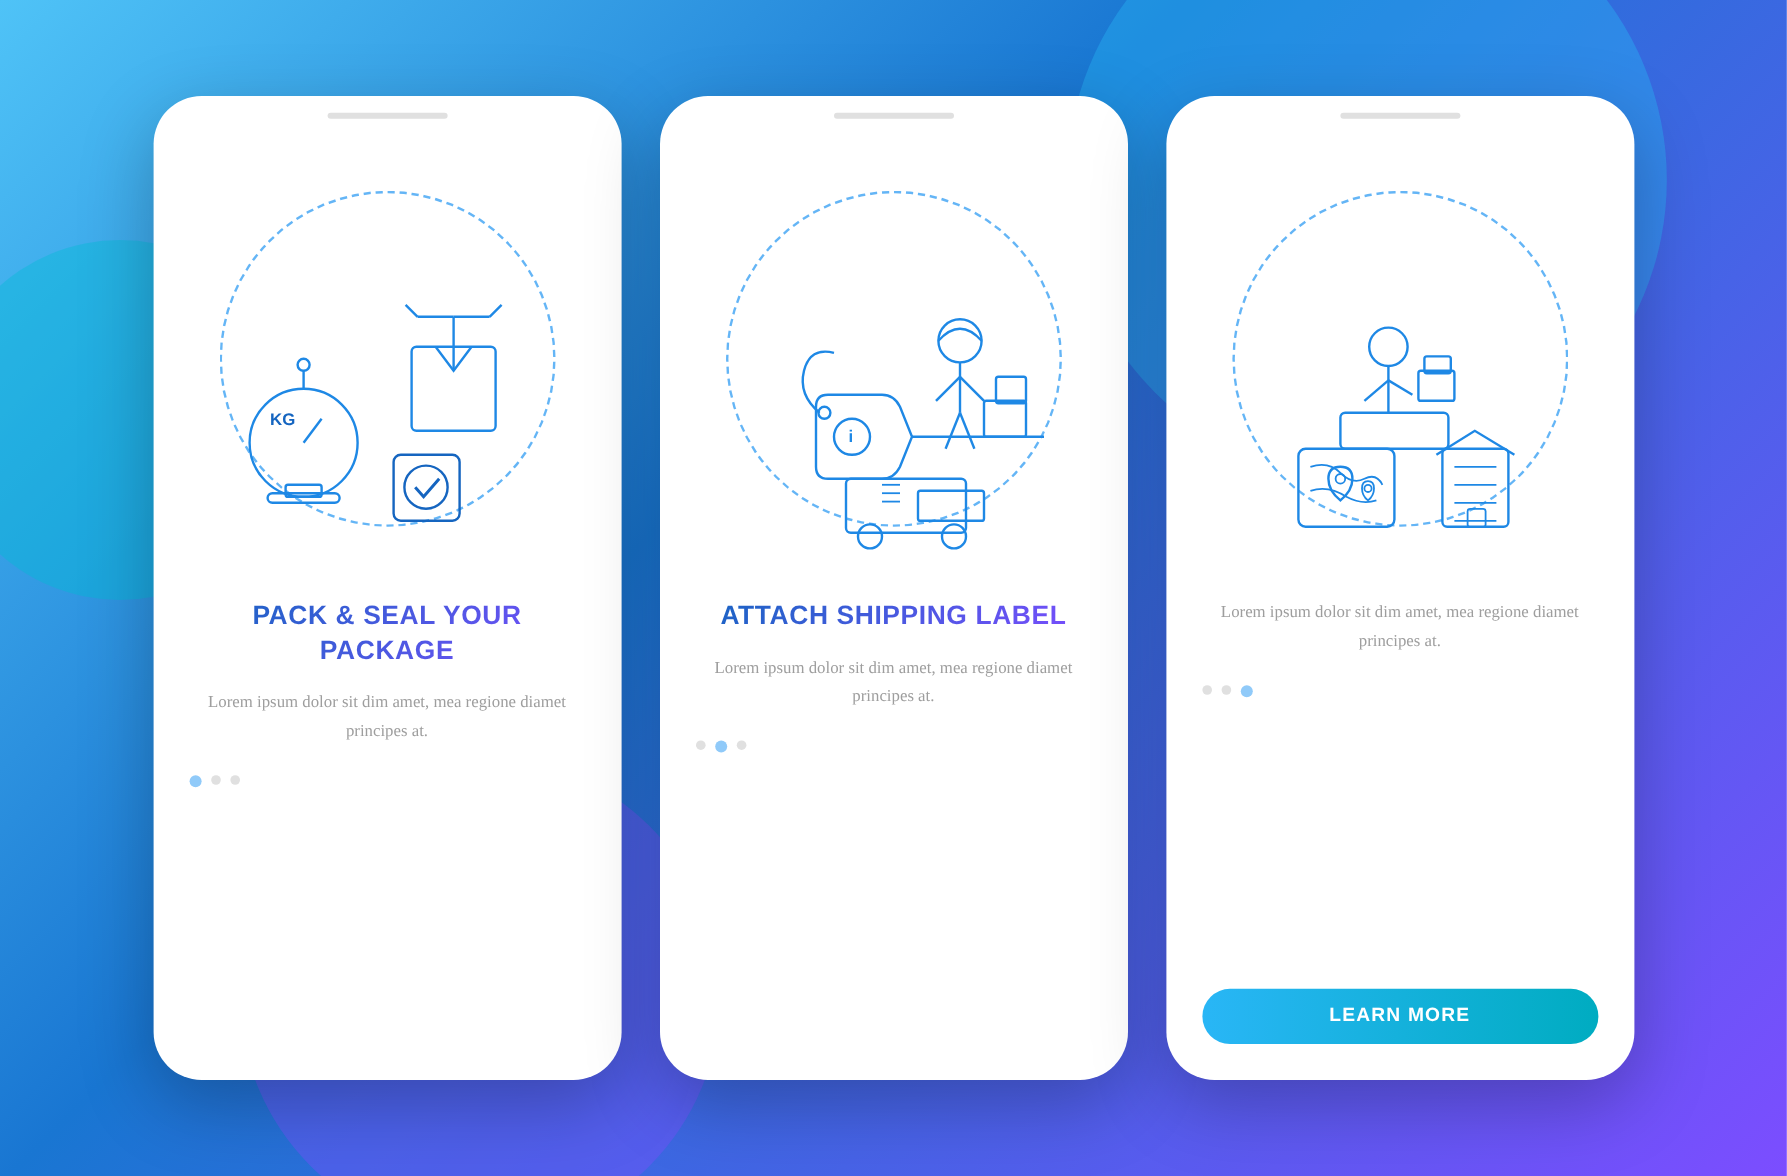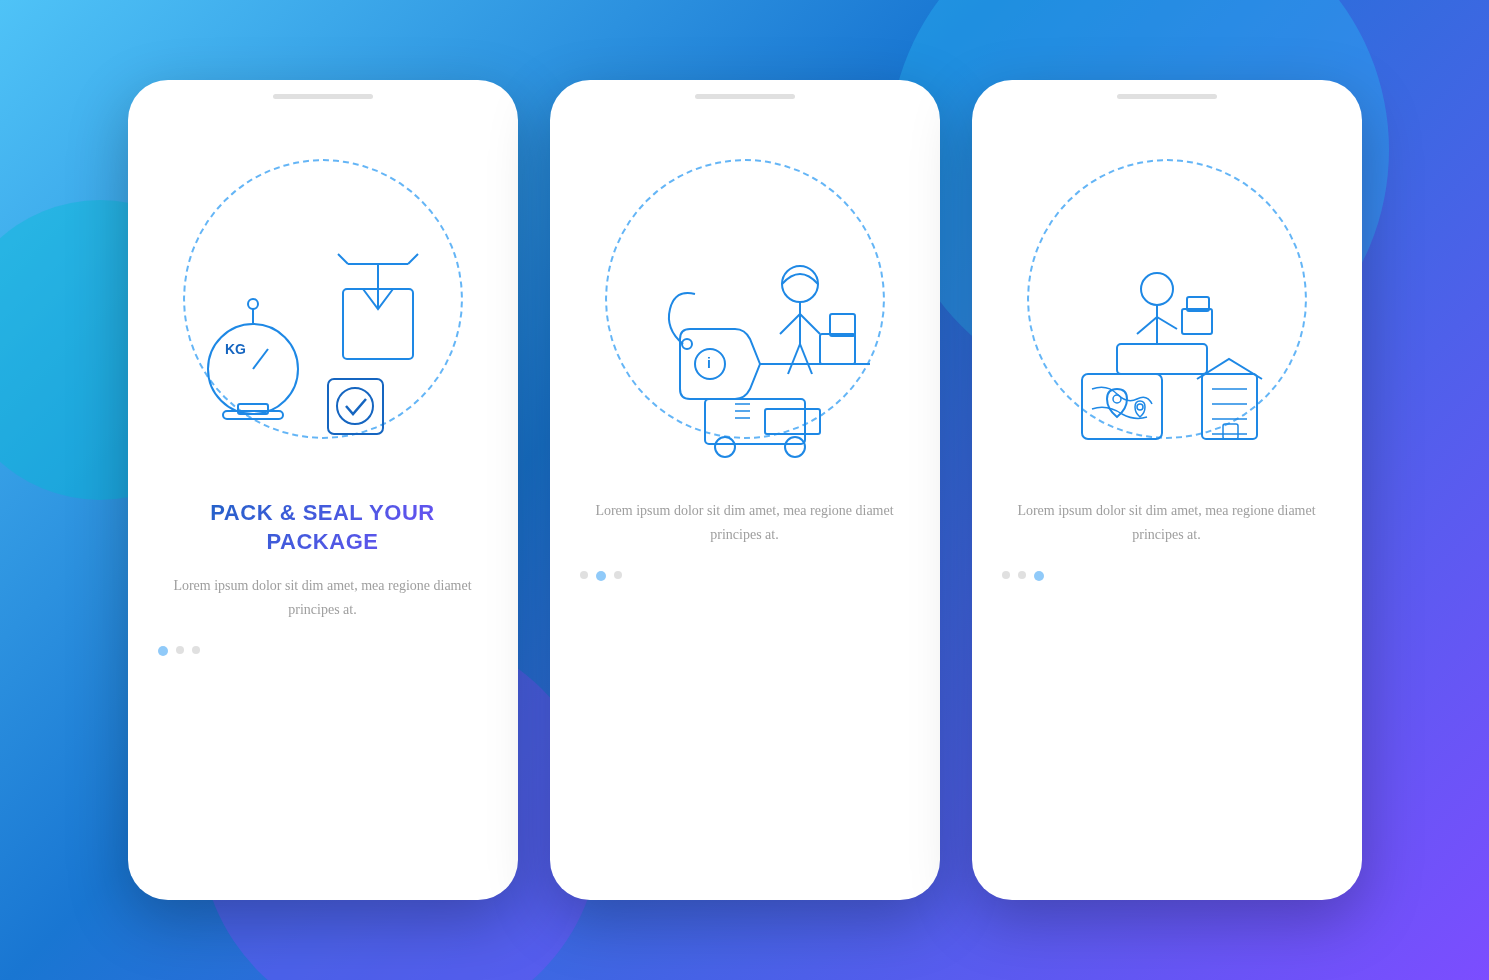--- a/index.html
+++ b/index.html
@@ -255,20 +255,22 @@
         <rect x="100" y="210" width="100" height="45" rx="4" stroke="#1e88e5" stroke-width="2" fill="none"></rect>
         <rect x="160" y="220" width="55" height="25" rx="2" stroke="#1e88e5" stroke-width="2" fill="none"></rect>
         <circle cx="120" cy="258" r="10" stroke="#1e88e5" stroke-width="2" fill="none"></circle>
         <circle cx="190" cy="258" r="10" stroke="#1e88e5" stroke-width="2" fill="none"></circle>
         <line x1="130" y1="215" x2="145" y2="215" stroke="#1e88e5" stroke-width="1.5"></line>
         <line x1="130" y1="222" x2="145" y2="222" stroke="#1e88e5" stroke-width="1.5"></line>
         <line x1="130" y1="229" x2="145" y2="229" stroke="#1e88e5" stroke-width="1.5"></line>
       </svg>
     </div>
     <div class="text-area">
+      <div class="screen-title">ATTACH
+SHIPPING LABEL</div>
       <div class="screen-description">Lorem ipsum dolor sit dim
 amet, mea regione diamet
 principes at.</div>
       <div class="dots">
         <div class="dot"></div>
         <div class="dot active"></div>
         <div class="dot"></div>
       </div>
     </div>
   </div>
@@ -315,16 +317,17 @@
     </div>
     <div class="text-area">
       <div class="screen-description">Lorem ipsum dolor sit dim
 amet, mea regione diamet
 principes at.</div>
       <div class="dots">
         <div class="dot"></div>
         <div class="dot"></div>
         <div class="dot active"></div>
       </div>
+      <button class="learn-more-btn">LEARN MORE</button>
     </div>
   </div>
 
 </div>
 
 </body></html>

